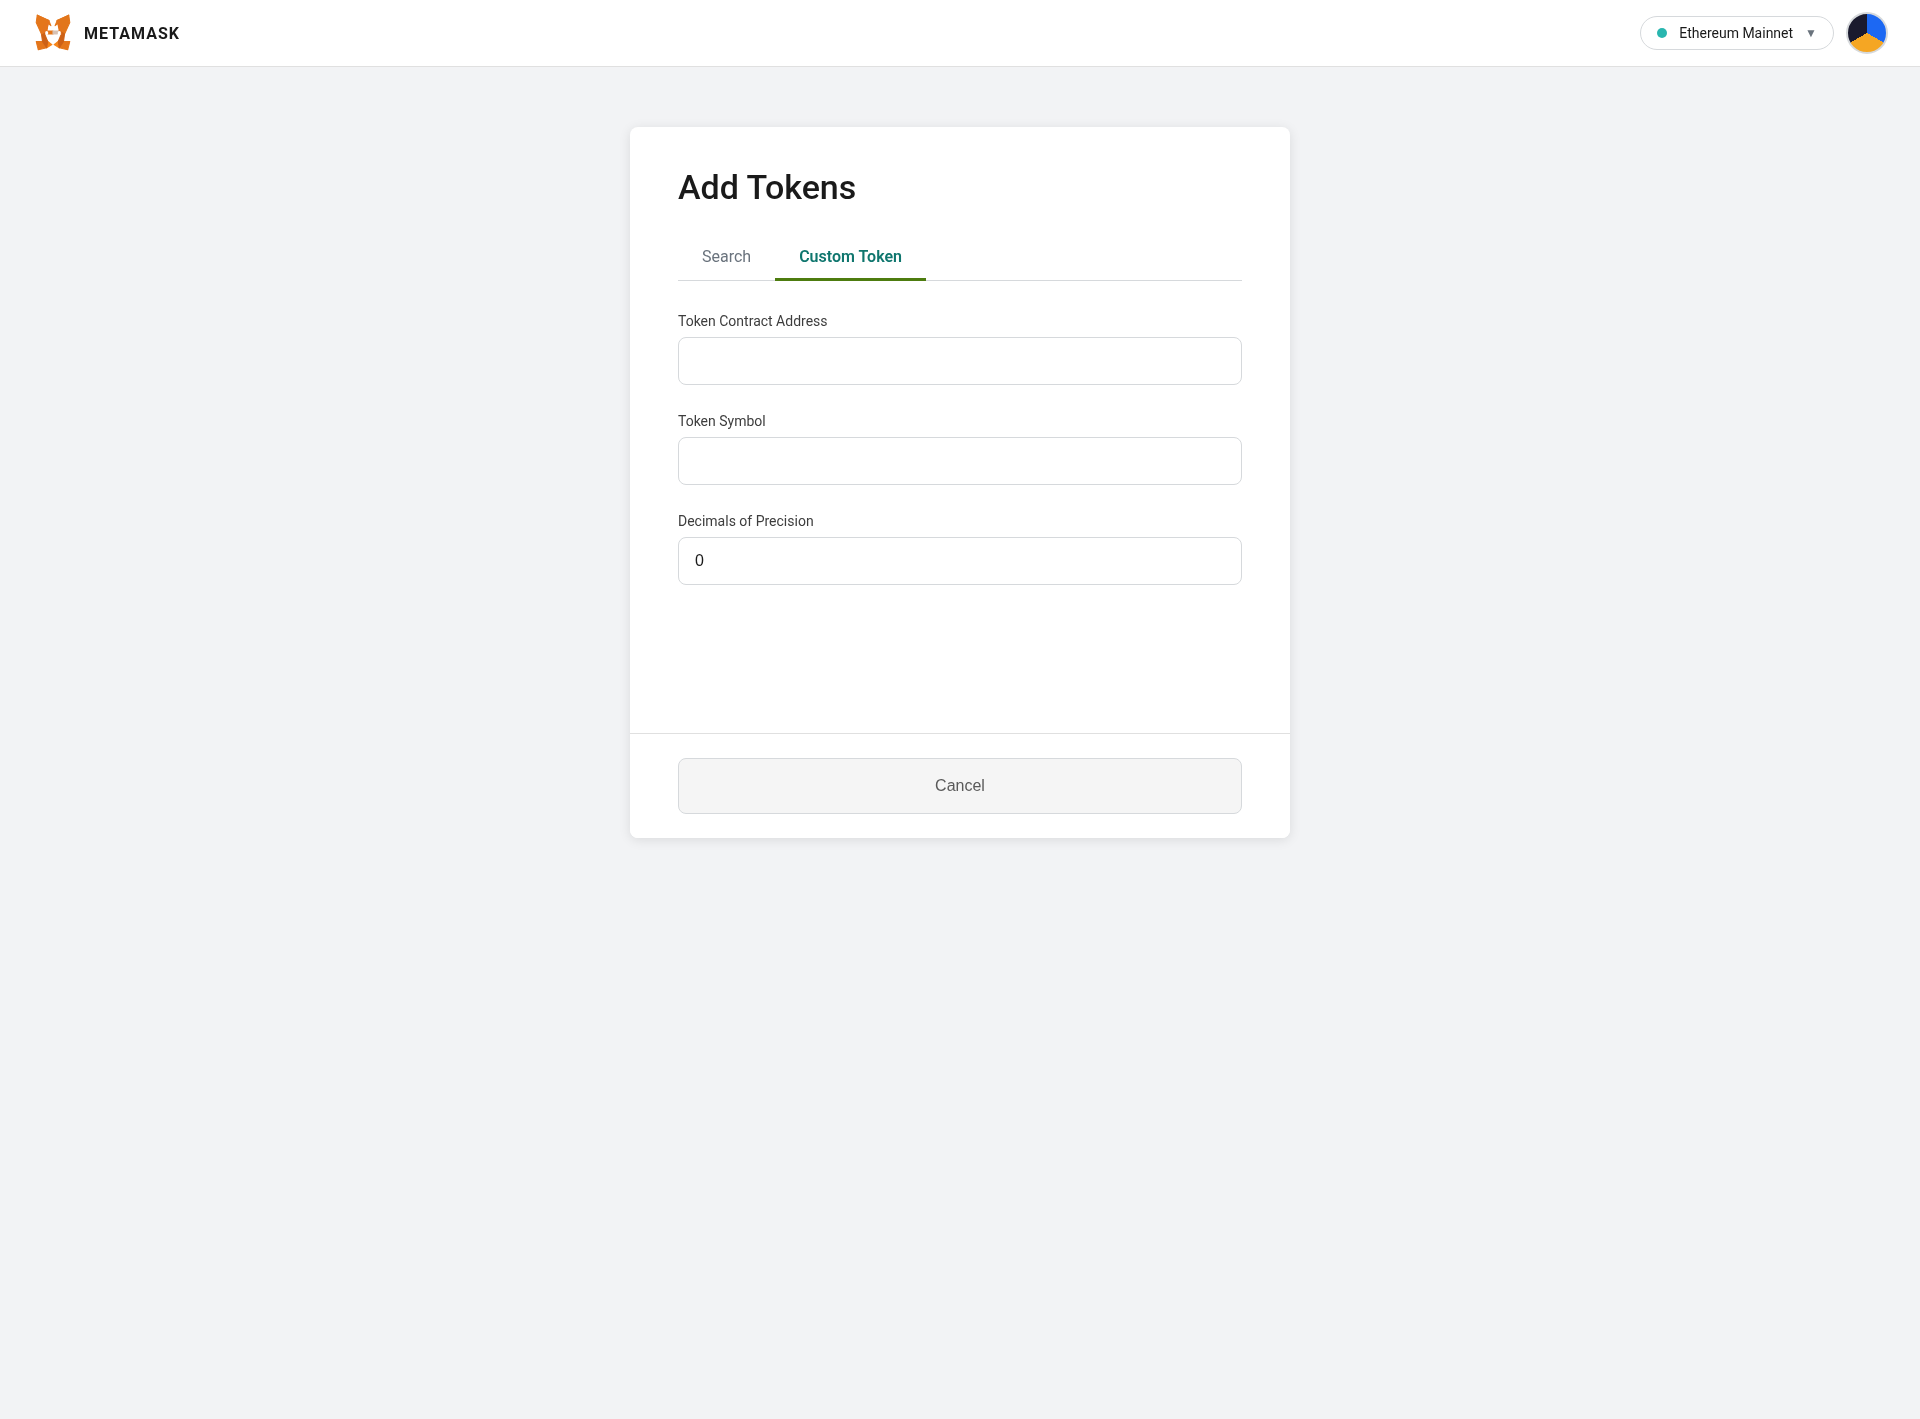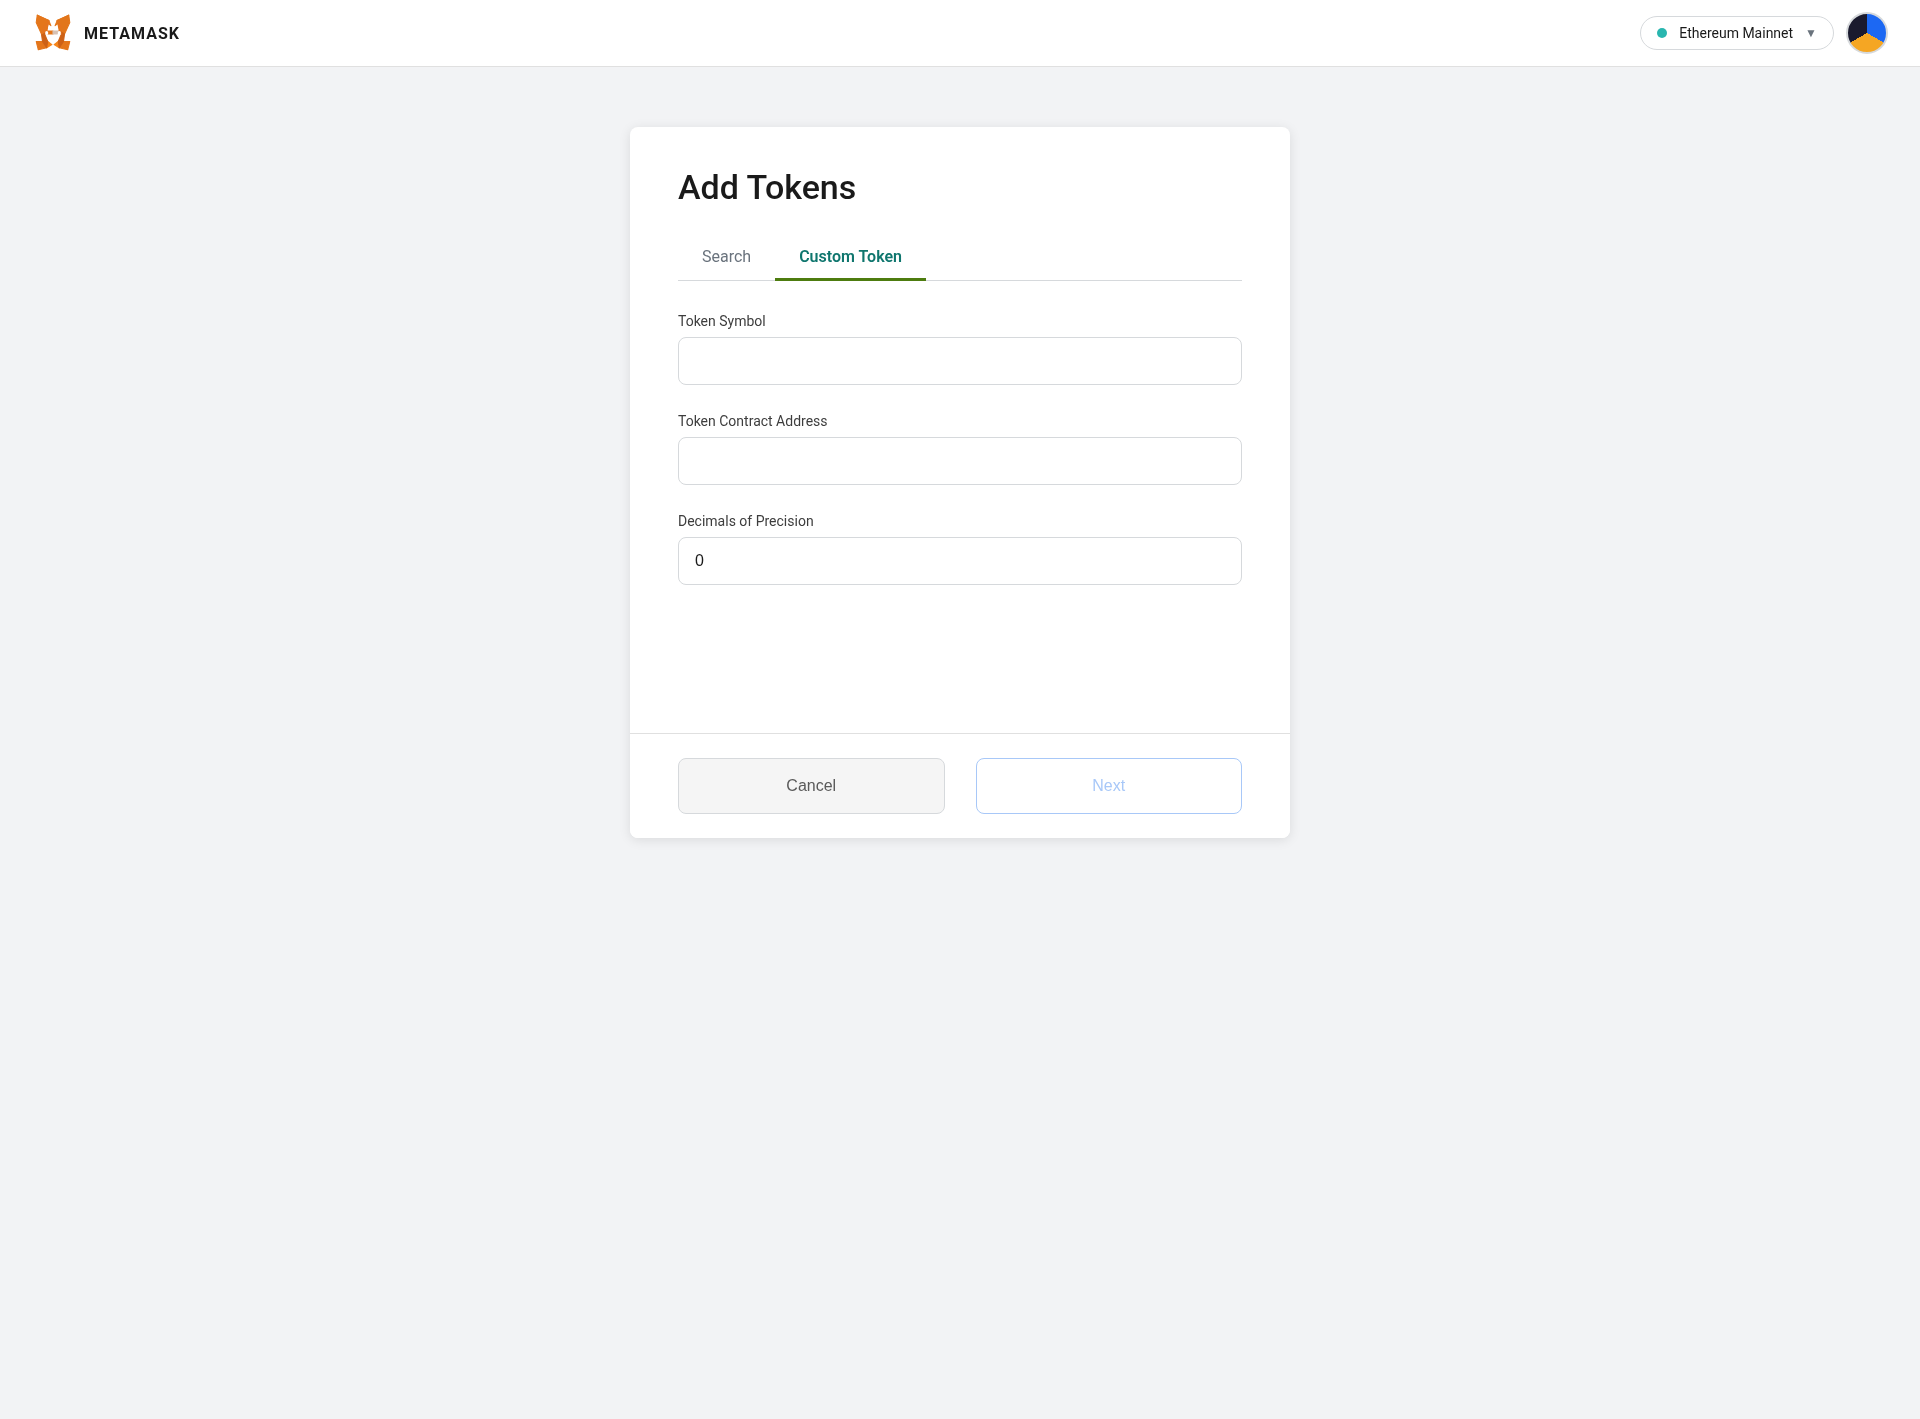--- a/index.html
+++ b/index.html
@@ -246,35 +246,34 @@
   <div class="card">
     <div class="card-body">
       <h1 class="page-title">Add Tokens</h1>
 
       <div class="tabs">
         <div class="tab">Search</div>
         <div class="tab active">Custom Token</div>
       </div>
 
       <div class="form-group">
+        <label class="form-label">Token Contract Address</label>
+        <input class="form-input" type="text" value="" style="">
+      </div>
+
+      <div class="form-group">
         <label class="form-label">Token Symbol</label>
-        <input class="form-input" type="text" value="" style="">
-      </div>
-
-      <div class="form-group">
-        <label class="form-label">Token Contract Address</label>
         <input class="form-input" type="text" value="" style="">
       </div>
 
       <div class="form-group">
         <label class="form-label">Decimals of Precision</label>
         <input class="form-input" type="text" value="0" style="">
       </div>
 
       <div class="spacer"></div>
     </div>
 
     <div class="card-footer">
       <button class="btn btn-cancel">Cancel</button>
-      <button class="btn btn-next">Next</button>
     </div>
   </div>
 </div>
 
 </body></html>

